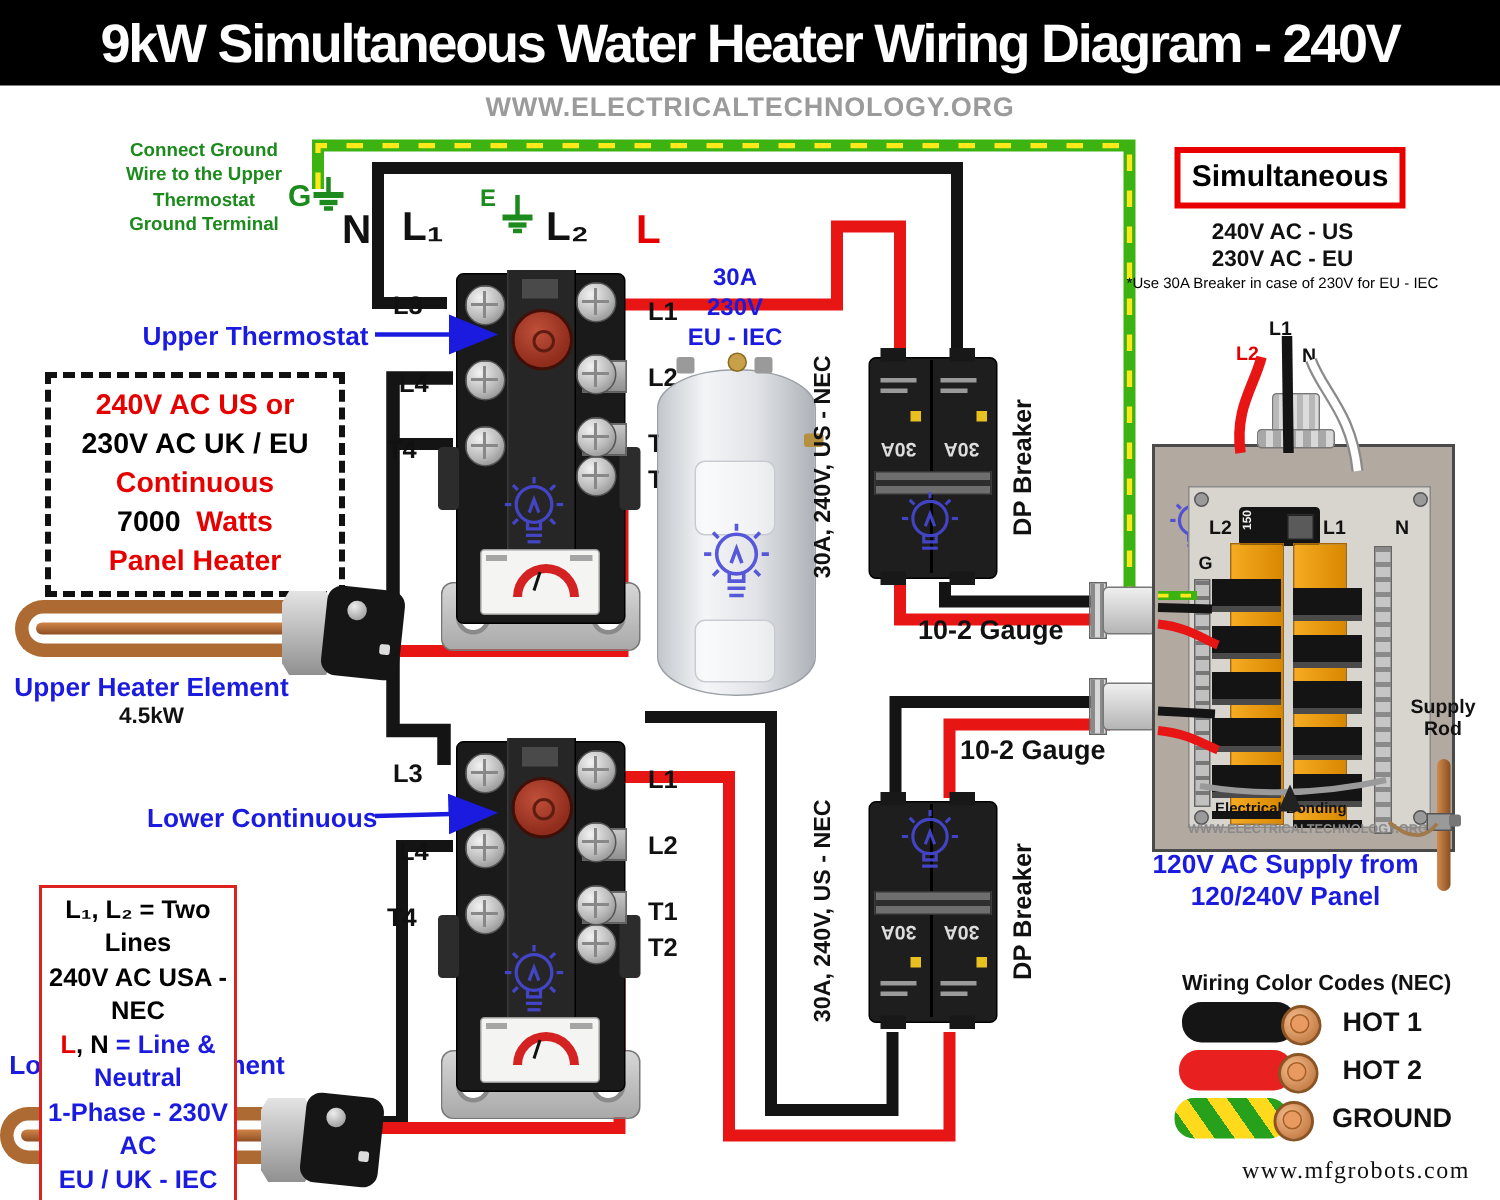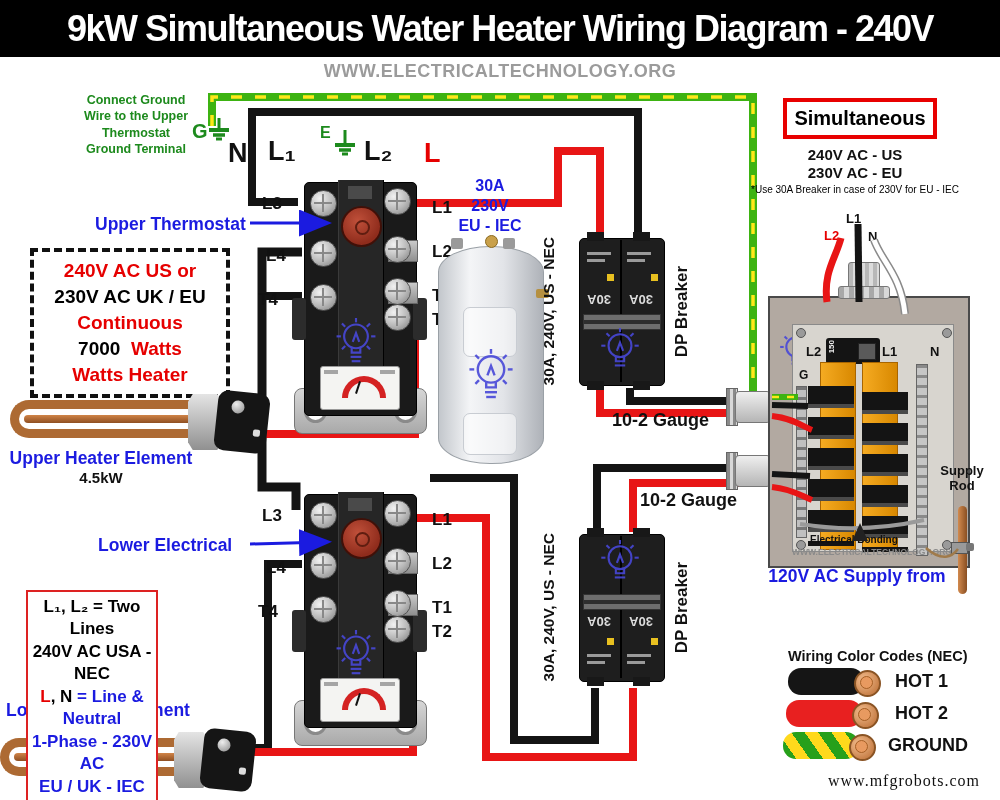--- a/index.html
+++ b/index.html
@@ -219,25 +219,25 @@
       </g>
   </svg>
   <div class="abs lab bigterm" style="left:364px;top:136px;">L₂</div>
   <div class="abs lab bigterm red" style="left:424px;top:138px;">L</div>
 
   <div class="abs specbox">
     <div class="red">240V AC US or</div>
     <div>230V AC UK / EU</div>
     <div class="red">Continuous</div>
     <div><span>7000</span>&nbsp;&nbsp;<span class="red">Watts</span></div>
-    <div class="red">Watts Heater</div>
+    <div class="red">Panel Heater</div>
   </div>
 
   <div class="abs thermo-label" style="left:95px;top:214px;">Upper Thermostat</div>
-  <div class="abs thermo-label" style="left:98px;top:535px;">Lower Electrical</div>
+  <div class="abs thermo-label" style="left:98px;top:535px;">Lower Continuous</div>
 
   <div class="abs thermo" style="left:292px;top:180px;">
     <div class="bracket"></div>
     <div class="hole" style="left:12px;"></div>
     <div class="hole" style="left:102px;"></div>
     <div class="body"></div>
     <div class="col"></div>
     <div class="tab" style="left:0;"></div>
     <div class="tab" style="left:121px;"></div>
     <div class="tbox" style="top:60px;"></div>
@@ -530,20 +530,21 @@
     <div class="stack" style="left:92px;top:94px;"></div>
     <div class="gbar"></div>
     <div class="nbar"></div>
   </div>
   <div class="abs conduit"></div>
   <div class="abs cring"></div>
   <div class="abs bonding-label">Electrical Bonding</div>
   <div class="abs panel-site">WWW.ELECTRICALTECHNOLOGY.ORG</div>
   <div class="abs" style="left:762px;top:566px;width:190px;text-align:center;">
     <div class="thermo-label">120V AC Supply from</div>
+    <div class="thermo-label">120/240V Panel</div>
   </div>
 
   <div class="abs rodlab">Supply Rod</div>
   <div class="abs rod" style="width:24px;height:96px;">
     <div class="bar"></div>
     <div class="clamp"></div>
     <div class="bolt"></div>
   </div>
 
   <div class="abs cc-title">Wiring Color Codes (NEC)</div>

